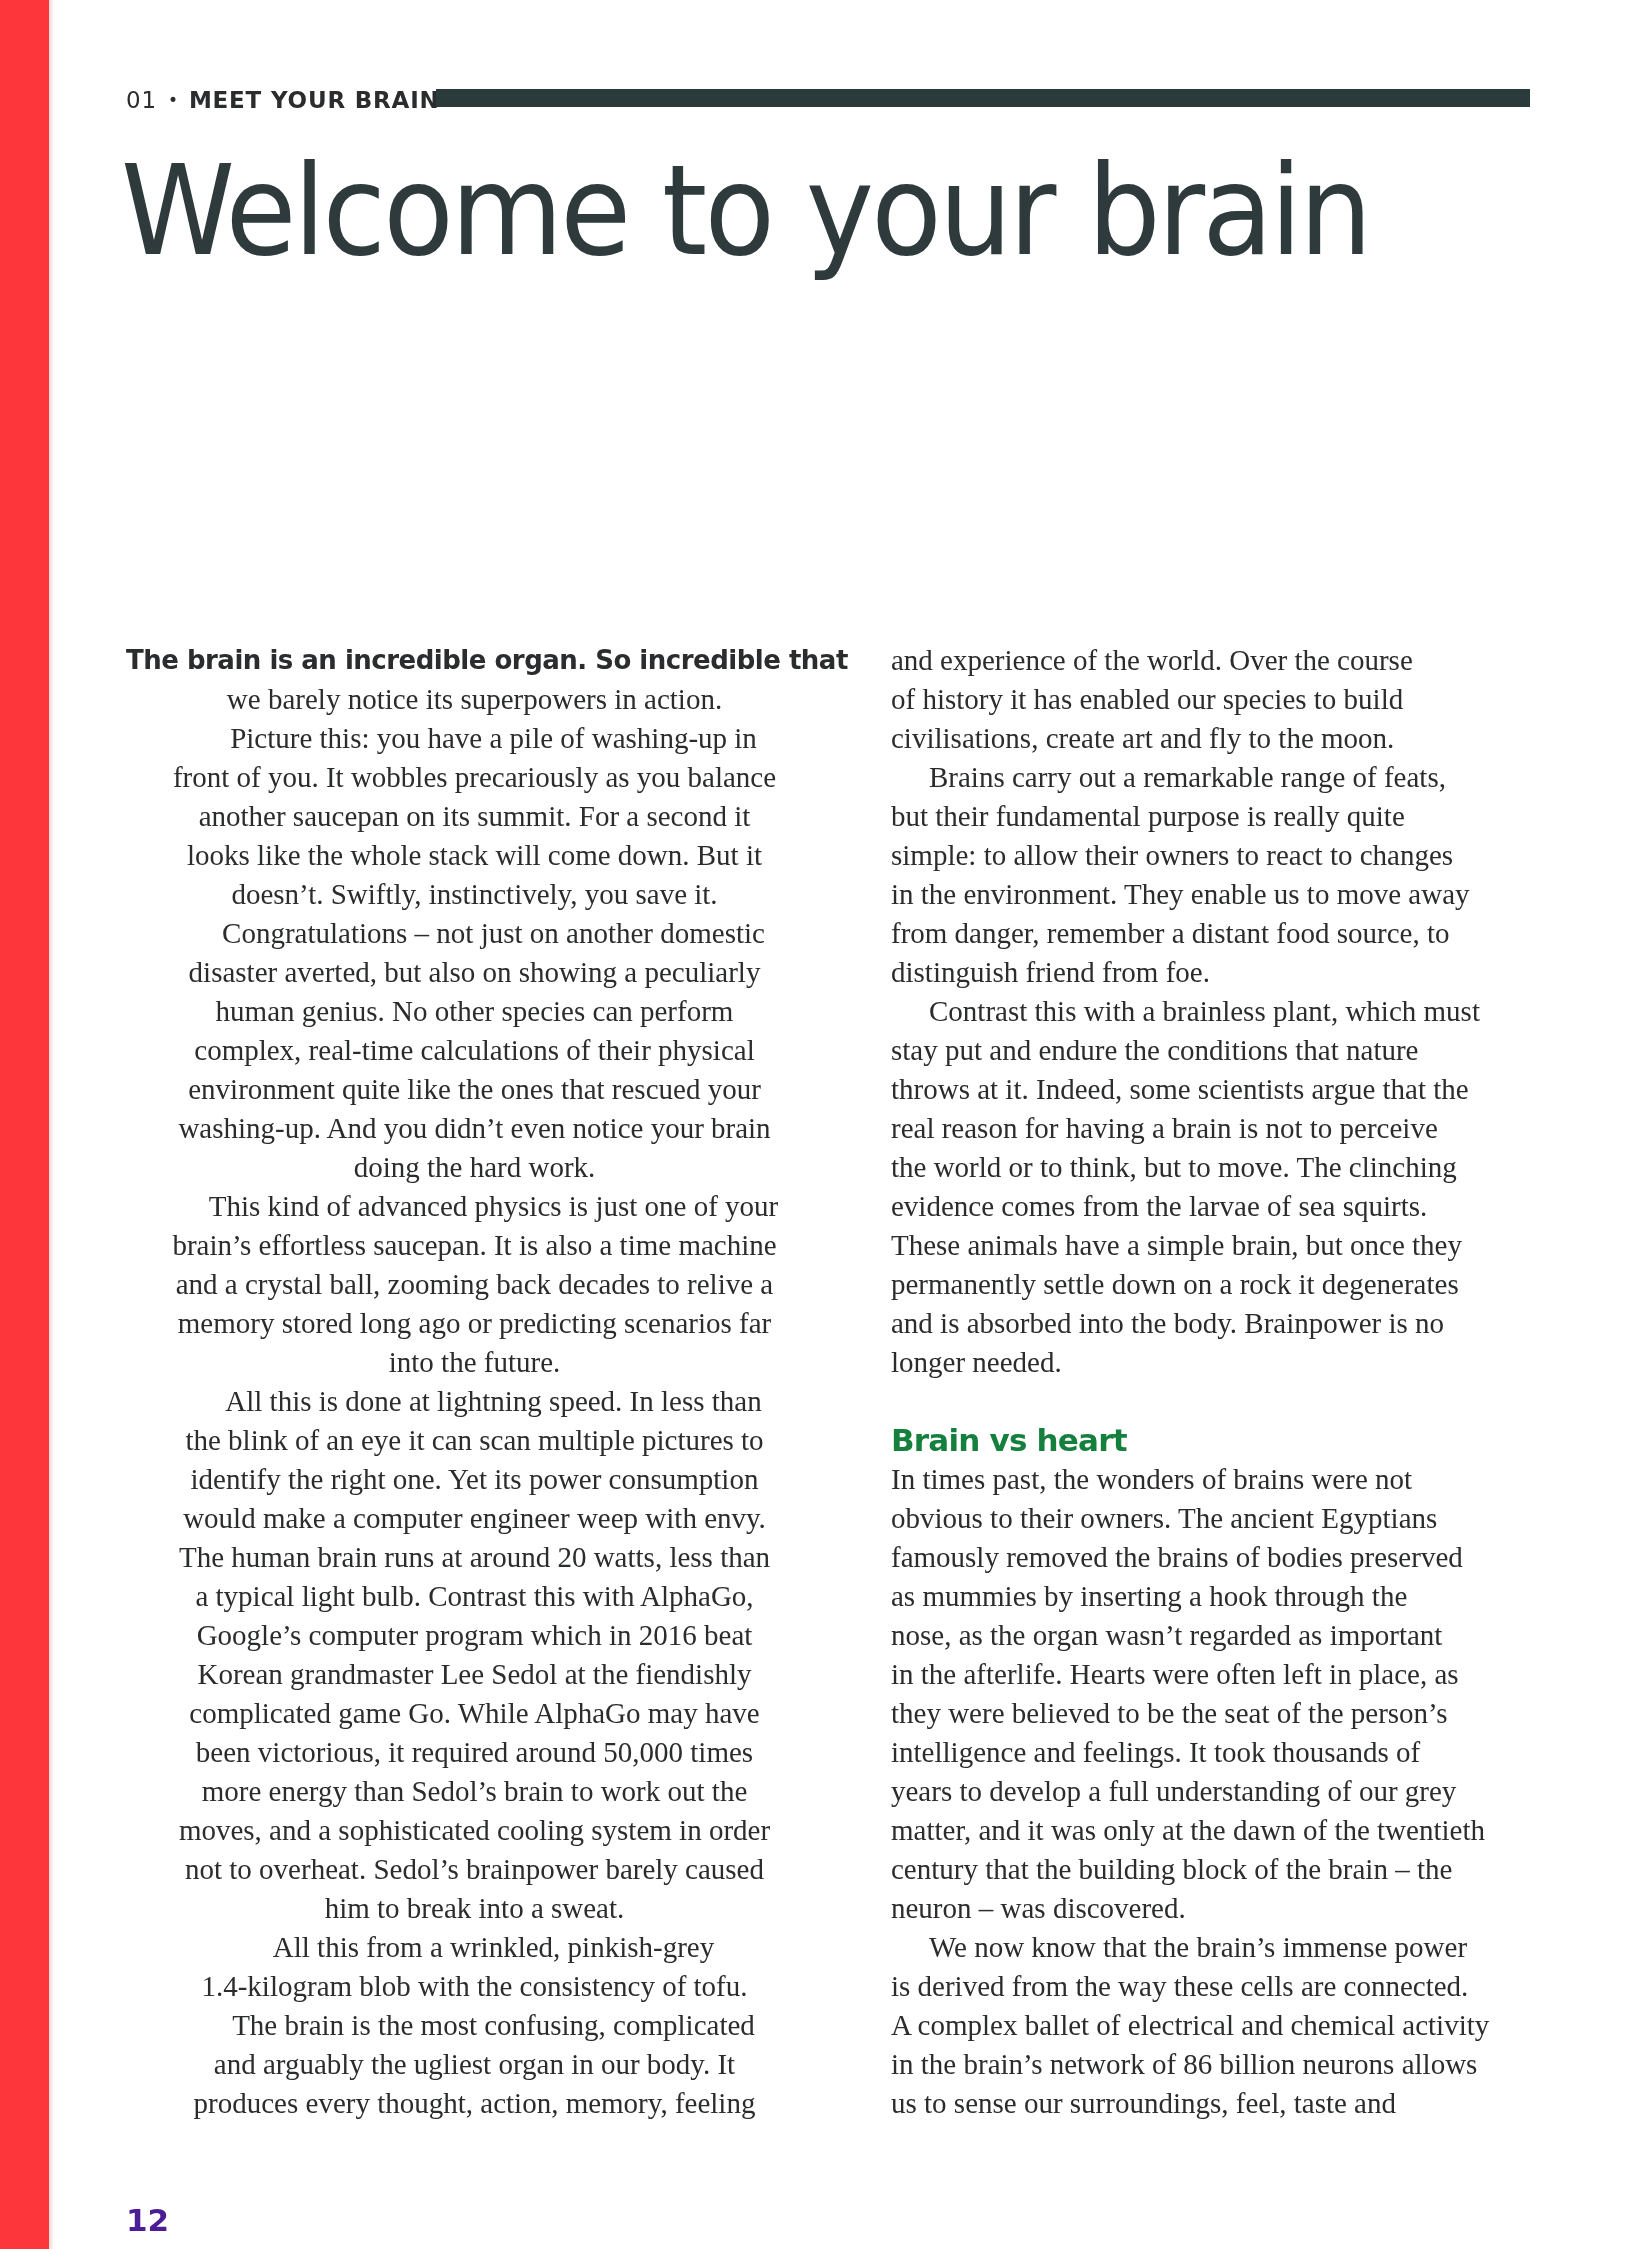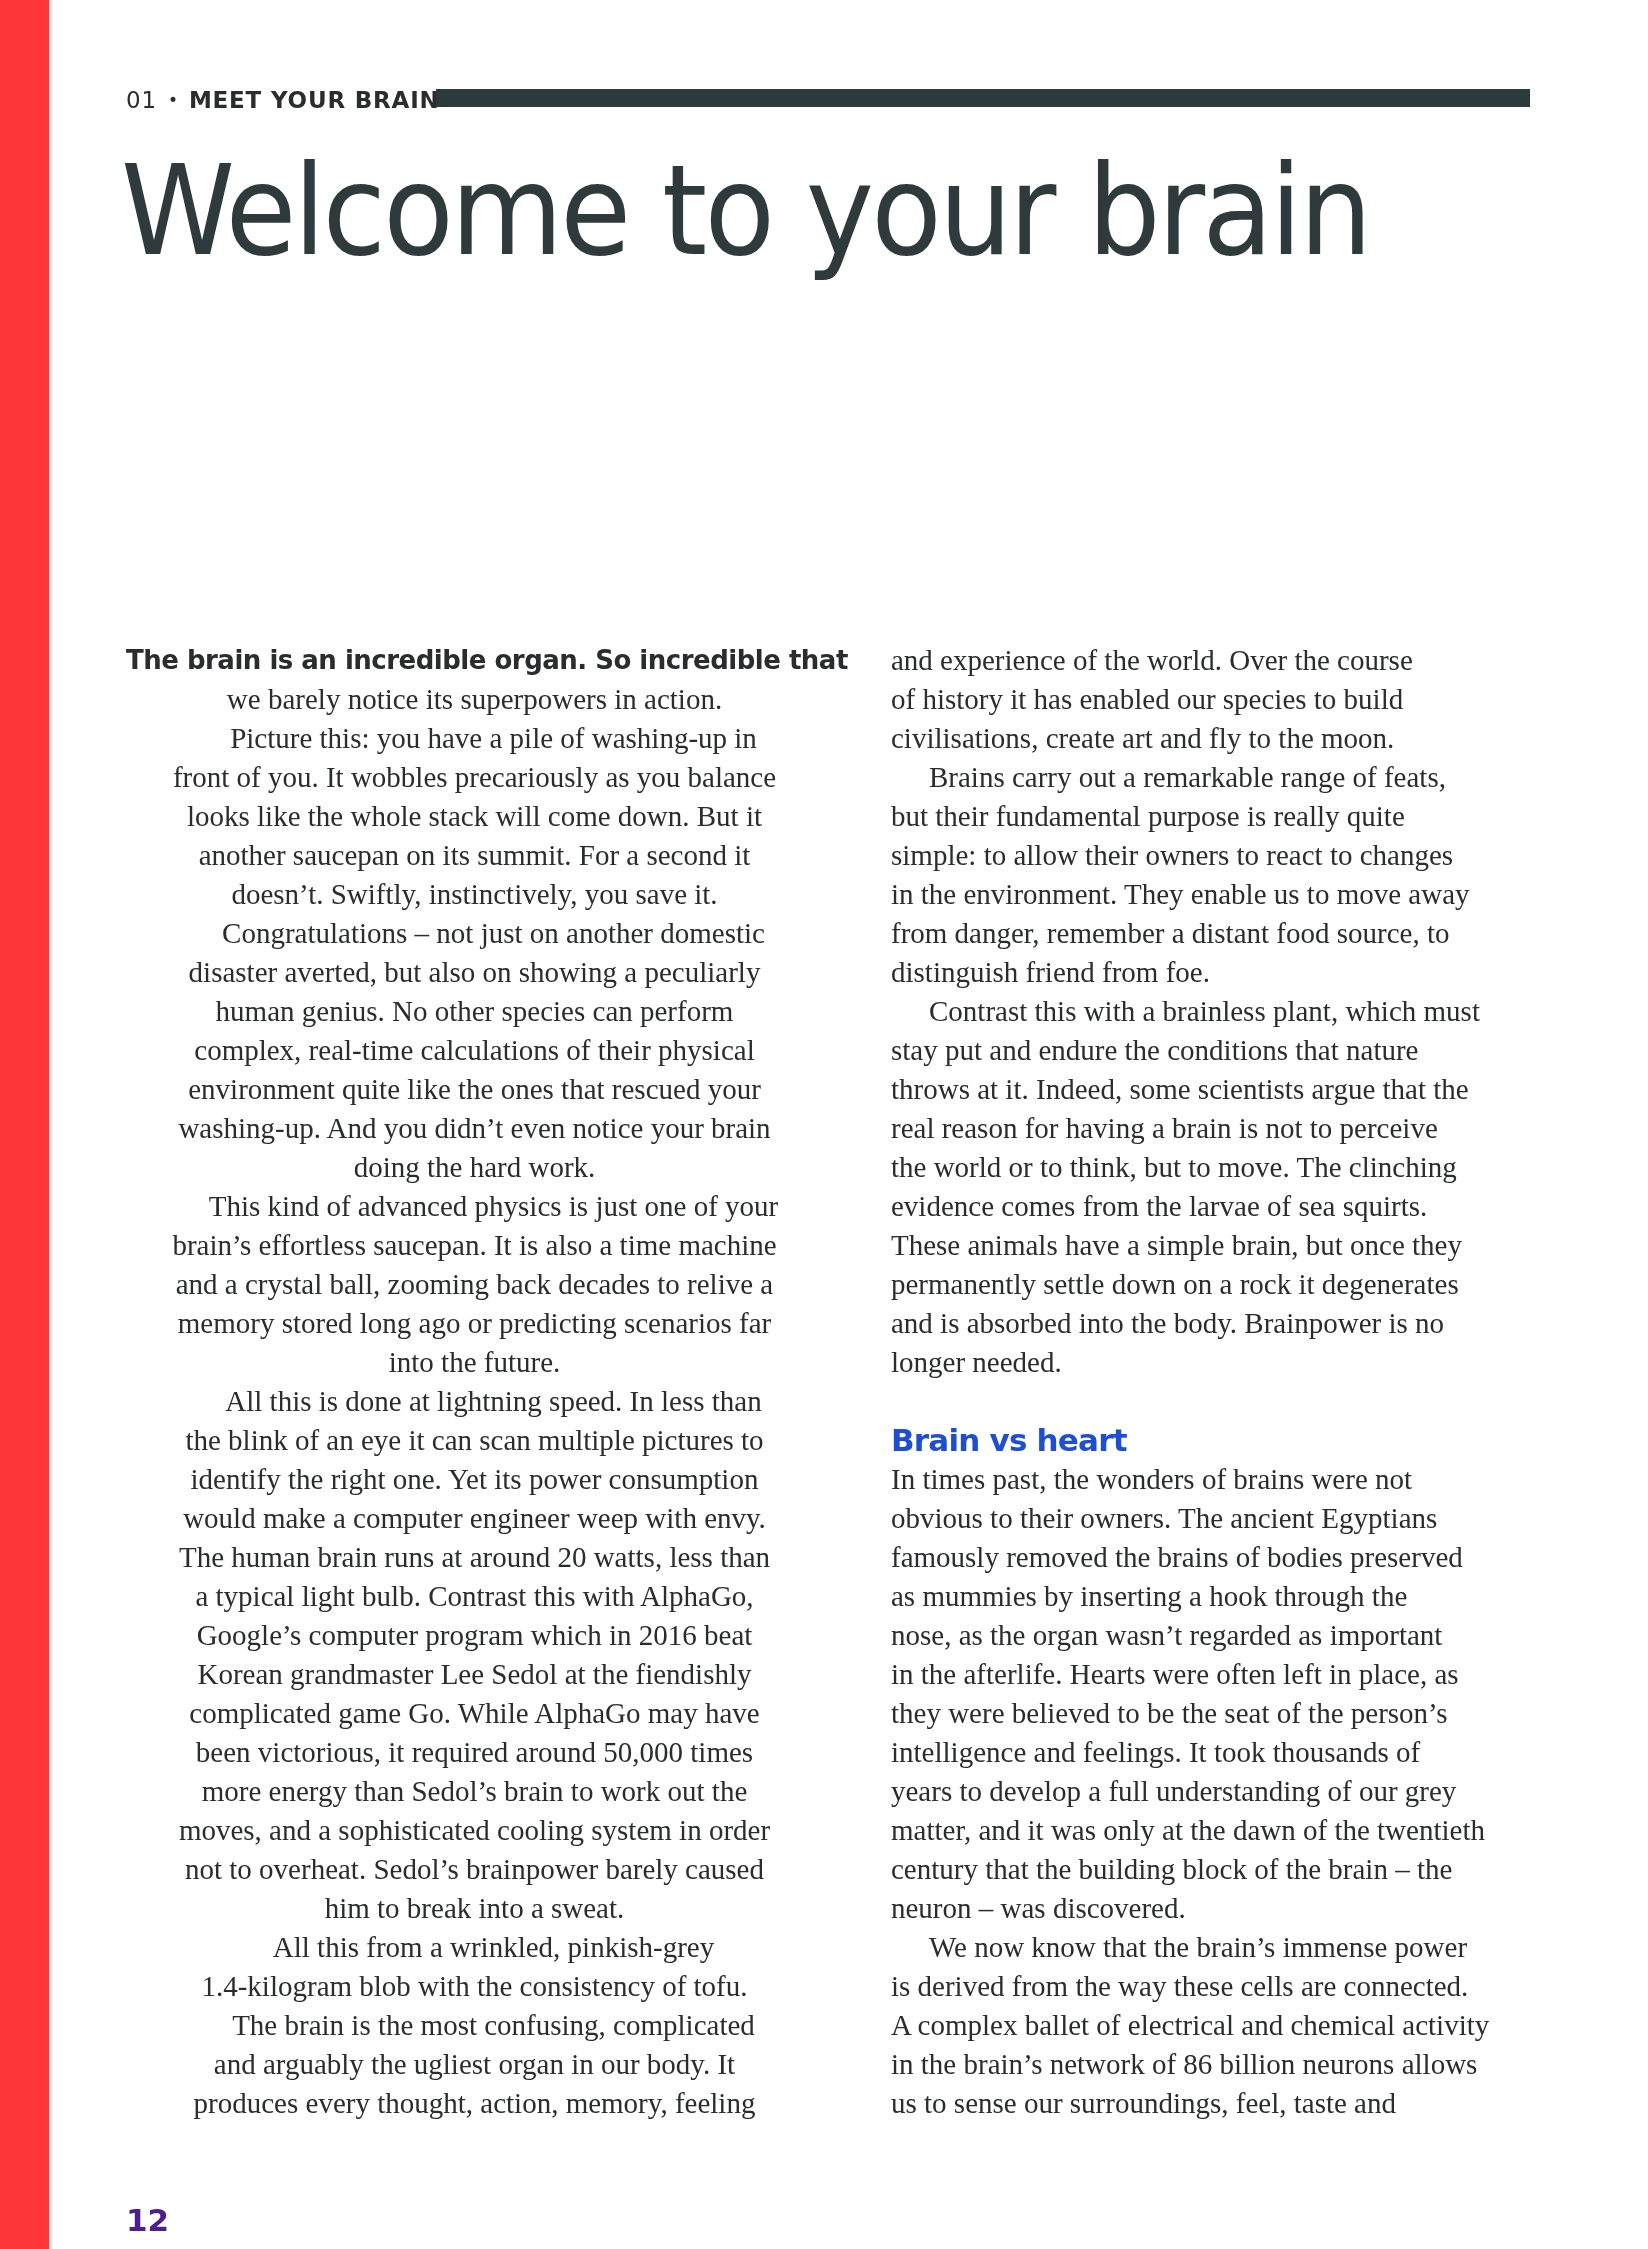--- a/index.html
+++ b/index.html
@@ -66,21 +66,21 @@
     letter-spacing: -0.5px;
   }
   .subhead {
     display: block;
     font-family: "DejaVu Sans", sans-serif;
     font-weight: bold;
     font-size: 31px;
     letter-spacing: -0.8px;
     line-height: 39px;
     margin-top: 39px;
-    color: #1d4ed8;
+    color: #15803d;
   }
   .folio {
     position: absolute; left: 126px; top: 2202px;
     font-family: "DejaVu Sans", sans-serif;
     font-weight: bold;
     font-size: 31px;
     color: #4c1d95;
   }
 </style>
 </head>
@@ -100,22 +100,22 @@
 
 <div class="col col-left">
   <span class="line lead">The brain is an incredible organ. So incredible that</span>
   <div id="left-paras">
       <div>
         <span class="line">we barely notice its superpowers in action.</span>
       </div>
       <div>
         <span class="line indent">Picture this: you have a pile of washing-up in</span>
         <span class="line">front of you. It wobbles precariously as you balance</span>
+        <span class="line">another saucepan on its summit. For a second it</span>
         <span class="line">looks like the whole stack will come down. But it</span>
-        <span class="line">another saucepan on its summit. For a second it</span>
         <span class="line">doesn’t. Swiftly, instinctively, you save it.</span>
       </div>
       <div>
         <span class="line indent">Congratulations – not just on another domestic</span>
         <span class="line">disaster averted, but also on showing a peculiarly</span>
         <span class="line">human genius. No other species can perform</span>
         <span class="line">complex, real-time calculations of their physical</span>
         <span class="line">environment quite like the ones that rescued your</span>
         <span class="line">washing-up. And you didn’t even notice your brain</span>
         <span class="line">doing the hard work.</span>

